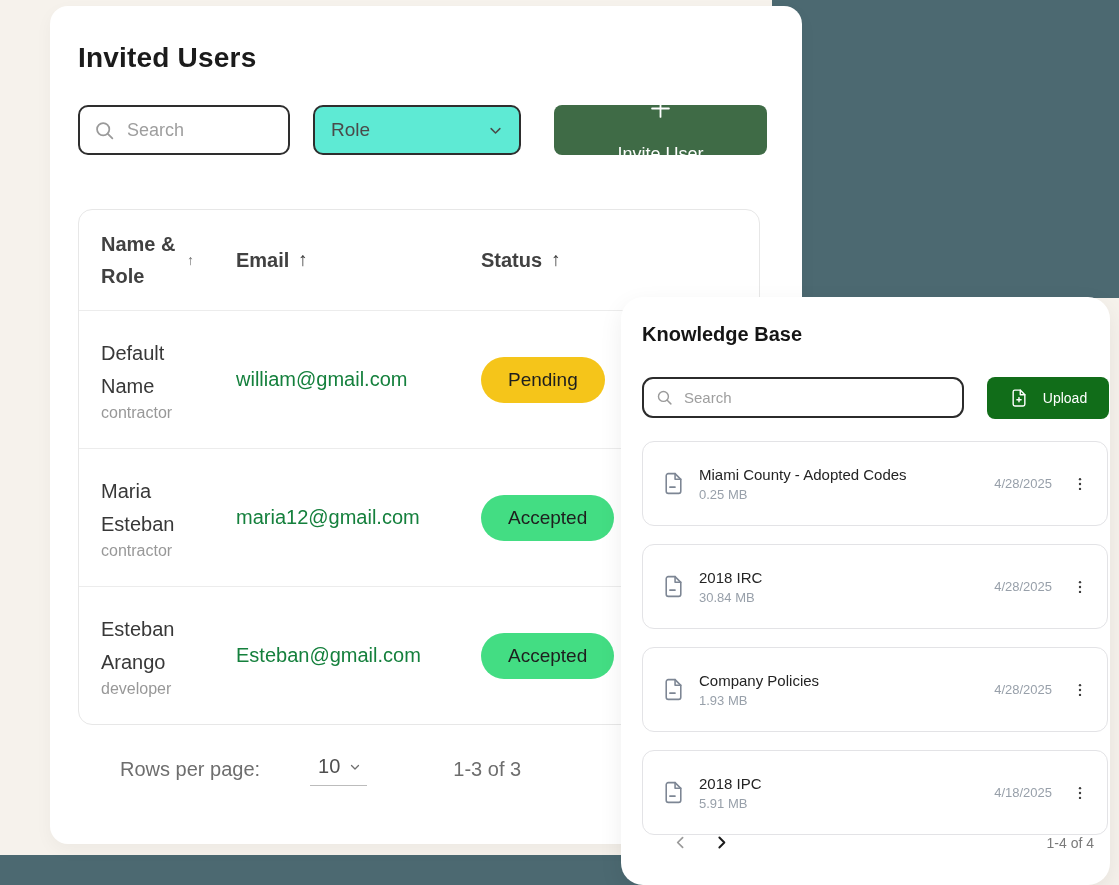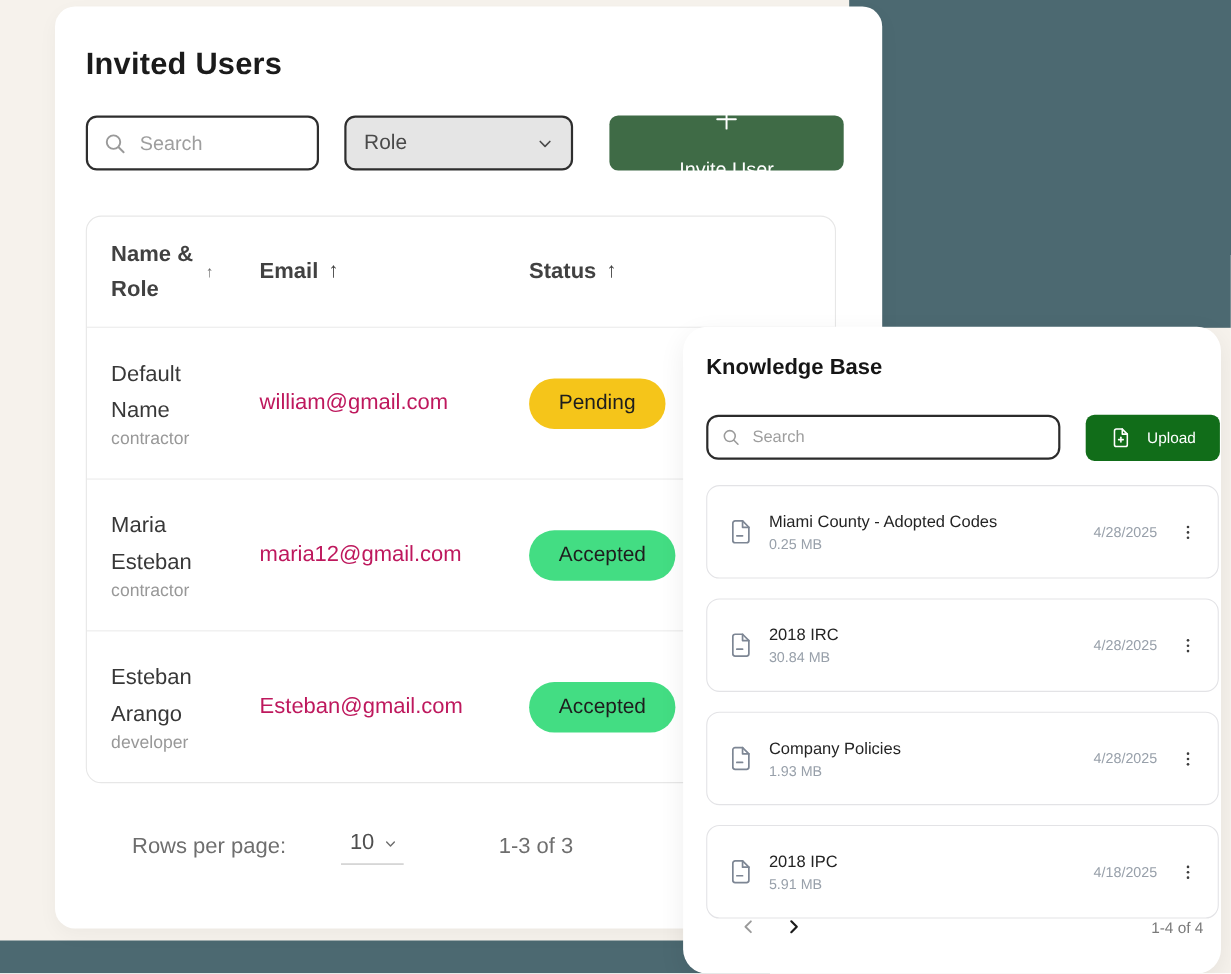--- a/index.html
+++ b/index.html
@@ -11,36 +11,36 @@
   
   .invited{position:absolute;left:10px;top:6px;width:752px;height:838px;background:#fff;
            border-radius:18px;z-index:1;box-shadow:0 6px 18px rgba(0,0,0,.04);margin-left:40px;}
   .iu-title{position:absolute;left:28px;top:36px;margin:0;font-size:28px;font-weight:700;color:#1b1b1b;letter-spacing:.2px;}
   .iu-search{position:absolute;left:28px;top:99px;width:212px;height:50px;border:2px solid #2e2e2e;border-radius:10px;
              display:flex;align-items:center;gap:10px;padding:0 14px;box-sizing:border-box;background:#fff;}
   .iu-search input{border:none;outline:none;font-size:18px;color:#333;width:100%;font-family:inherit;background:transparent;}
   .iu-search input::placeholder{color:#9e9e9e;}
   .iu-role{position:absolute;left:263px;top:99px;width:208px;height:50px;border:2px solid #2e2e2e;border-radius:10px;
            display:flex;align-items:center;justify-content:space-between;padding:0 16px;box-sizing:border-box;
-           font-size:19px;color:#4a4a4a;background:#e5e5e5;cursor:pointer;}
+           font-size:19px;color:#4a4a4a;background:#5eead4;cursor:pointer;}
   .iu-invite{position:absolute;left:504px;top:99px;width:213px;height:50px;background:#3F6B46;border:none;border-radius:8px;
              color:#fff;font-size:18px;display:flex;align-items:center;justify-content:center;gap:22px;cursor:pointer;font-family:inherit;}
 
-  .iu-table{position:absolute;left:28px;top:190px;width:682px;height:516px;border:1px solid #e7e7e7;border-radius:14px;
+  .iu-table{position:absolute;left:28px;top:203px;width:682px;height:516px;border:1px solid #e7e7e7;border-radius:14px;
             box-sizing:border-box;overflow:hidden;background:#fff;}
   .t-row{display:grid;grid-template-columns:135px 245px 1fr;align-items:center;padding:0 18px 0 22px;box-sizing:border-box;}
   .t-head{height:100px;font-weight:700;color:#414141;font-size:20px;}
   .t-head .hcell{display:flex;align-items:center;cursor:pointer;}
   .hlabel-narrow{display:inline-block;width:80px;line-height:32px;}
   .arrow-sm{font-size:14px;color:#6f6f6f;margin-left:6px;font-weight:400;}
   .arrow-lg{font-size:19px;color:#3f3f3f;margin-left:9px;font-weight:400;}
   .t-body-row{height:138px;border-top:1px solid #ececec;}
   .nm{font-size:20px;color:#383838;width:104px;line-height:33px;}
   .rl{font-size:16px;color:#989898;margin-top:1px;}
-  .em{font-size:20px;color:#be185d;}
+  .em{font-size:20px;color:#15803d;}
   .badge{display:inline-block;justify-self:start;padding:12px 27px;border-radius:27px;font-size:19px;color:#1e1e1e;}
 
   .iu-footer{position:absolute;left:70px;top:738px;width:592px;height:50px;display:flex;align-items:center;
              color:#6e6e6e;font-size:20px;}
   .rpp-select{margin-left:50px;display:flex;align-items:center;gap:9px;padding:3px 6px 7px 8px;
               border-bottom:1px solid #bcbcbc;color:#4f4f4f;cursor:pointer;}
   .rpp-range{margin-left:86px;}
   .pg-prev{margin-left:auto;color:#8f8f8f;display:flex;align-items:center;cursor:pointer;}
 
   

